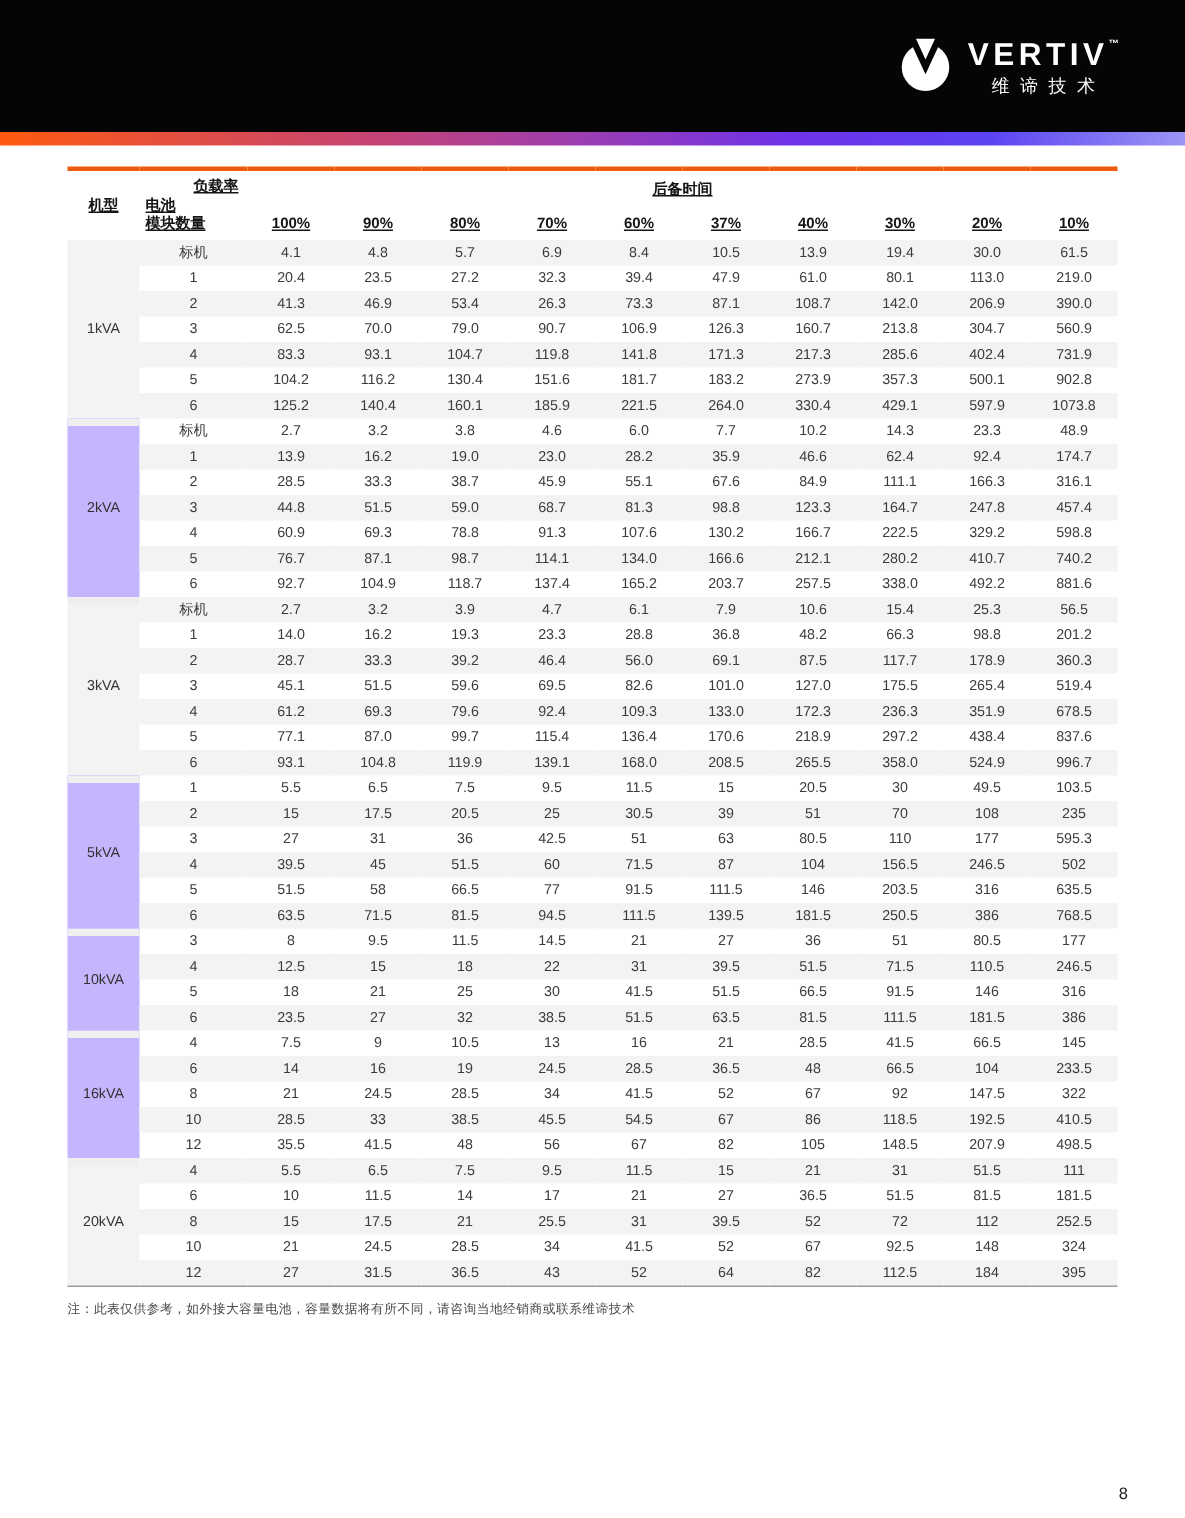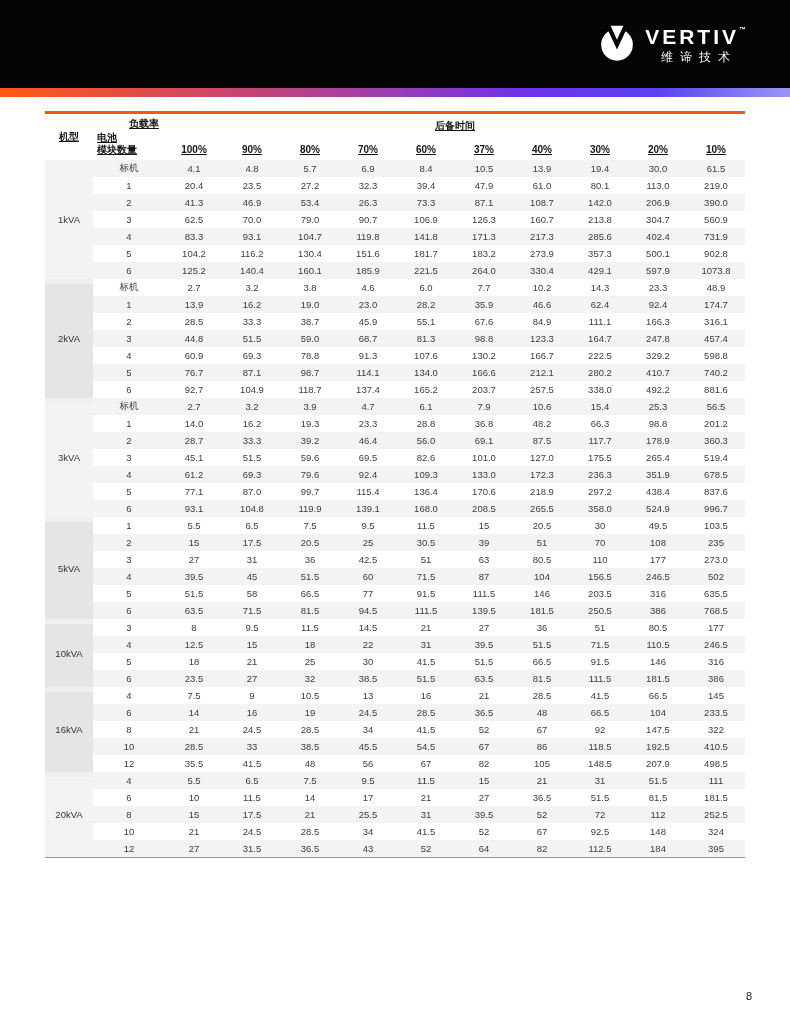--- a/index.html
+++ b/index.html
@@ -54,21 +54,21 @@
   .h-load  { text-align: right; padding: 3px 6px 0 0; font-size: 10px; }
   .h-modules { text-align: left; padding: 1px 0 4px 4px; font-size: 10px; line-height: 1.2; }
   .h-modules span { display: block; }
   th.h-backup { text-align: center; vertical-align: middle; height: 22px; font-size: 10px; }
   tr.percent-row th { height: 18px; text-align: center; font-size: 10px; }
   tbody td {
     height: 17px; text-align: center; vertical-align: middle;
     font-size: 9.5px; color: #3c3c3c;
   }
   tbody tr.stripe td { background: var(--stripe, #f3f3f3); }
-  tbody td.model { background: #e5e5e5; color: #333; font-size: 9.5px; }
+  tbody td.model { background: #c4b5fd; color: #333; font-size: 9.5px; }
   tbody td.model.sep { box-shadow: inset 0 5px 0 #efefef; }
   tbody td.mod { color: #3c3c3c; }
   
   .note {
     width: 700px; margin-top: 9px;
     font-size: 8.5px; color: #4a4a4a; letter-spacing: 0.3px;
   }
   .page-number {
     position: absolute; right: 38px; bottom: 10px;
     font-size: 11px; color: #222;
@@ -436,21 +436,21 @@
             <td class="mod">3</td>
             <td>27</td>
             <td>31</td>
             <td>36</td>
             <td>42.5</td>
             <td>51</td>
             <td>63</td>
             <td>80.5</td>
             <td>110</td>
             <td>177</td>
-            <td>273.0</td>
+            <td>595.3</td>
           </tr>
           <tr class="stripe">
             <td class="mod">4</td>
             <td>39.5</td>
             <td>45</td>
             <td>51.5</td>
             <td>60</td>
             <td>71.5</td>
             <td>87</td>
             <td>104</td>
@@ -665,16 +665,17 @@
             <td>52</td>
             <td>64</td>
             <td>82</td>
             <td>112.5</td>
             <td>184</td>
             <td>395</td>
           </tr>
         </tbody>
     </table>
 
+    <div class="note">注：此表仅供参考，如外接大容量电池，容量数据将有所不同，请咨询当地经销商或联系维谛技术</div>
   </main>
 
   <div class="page-number">8</div>
 </div>
 
 </body></html>

